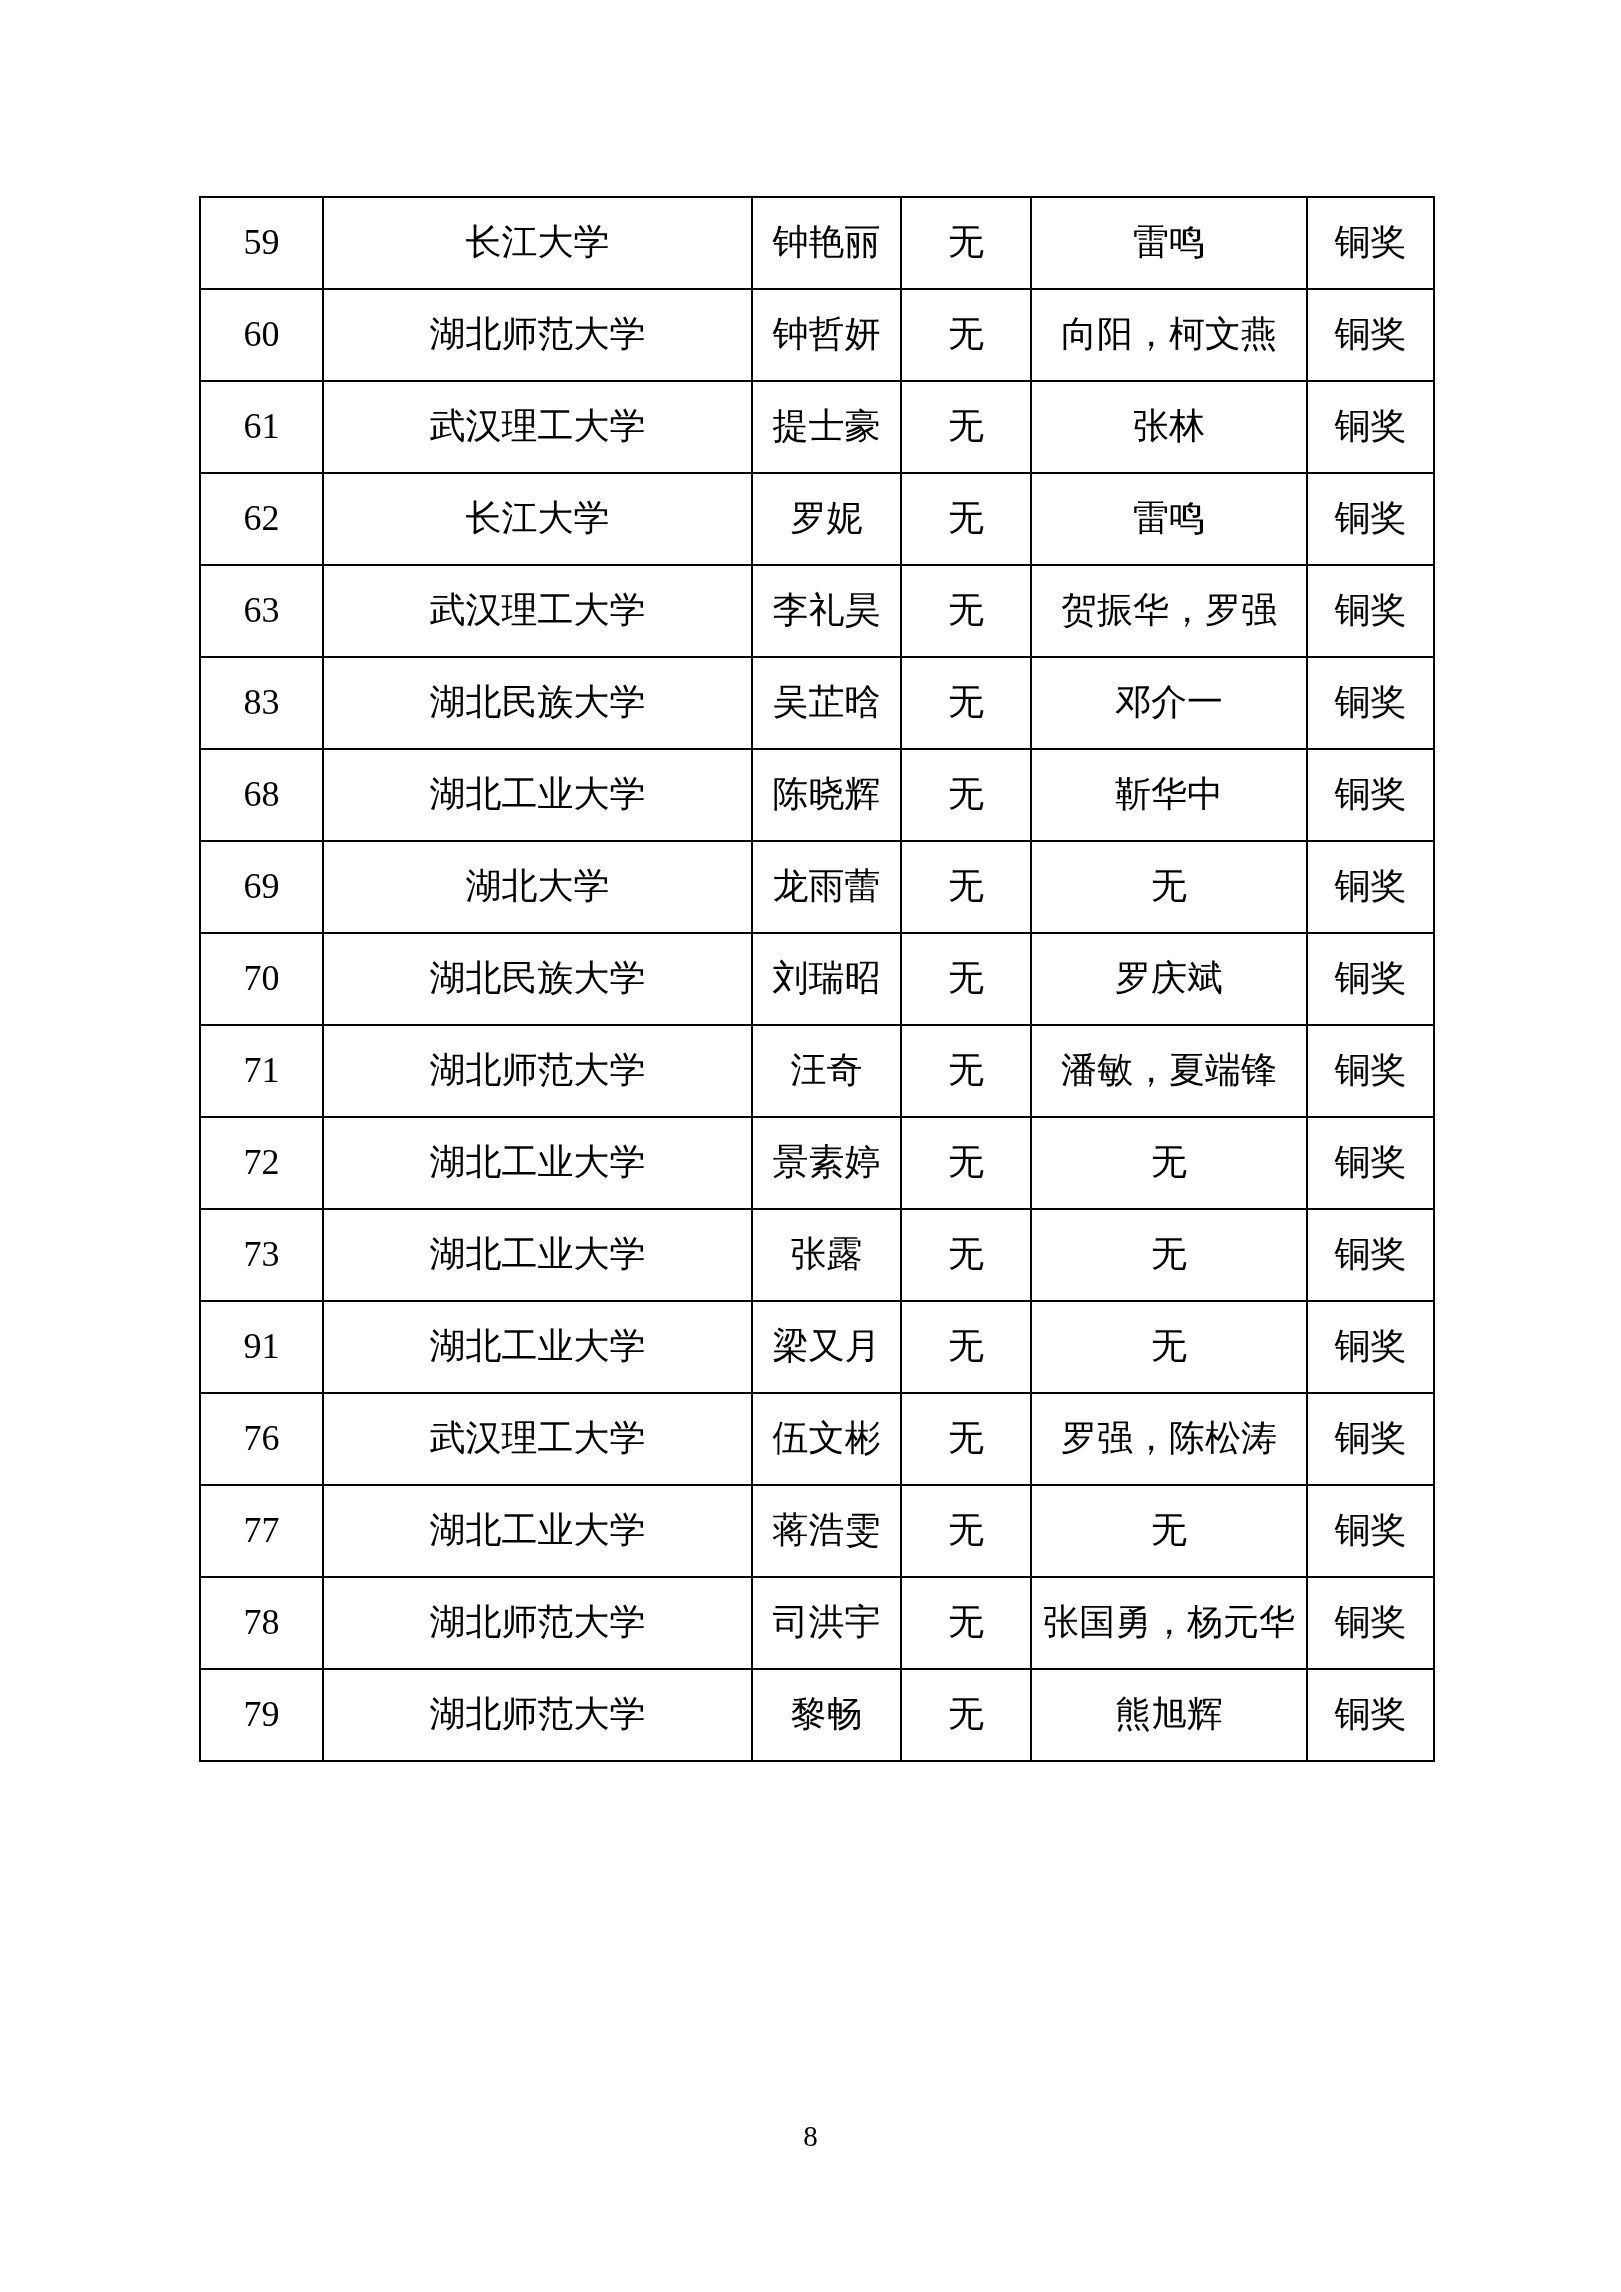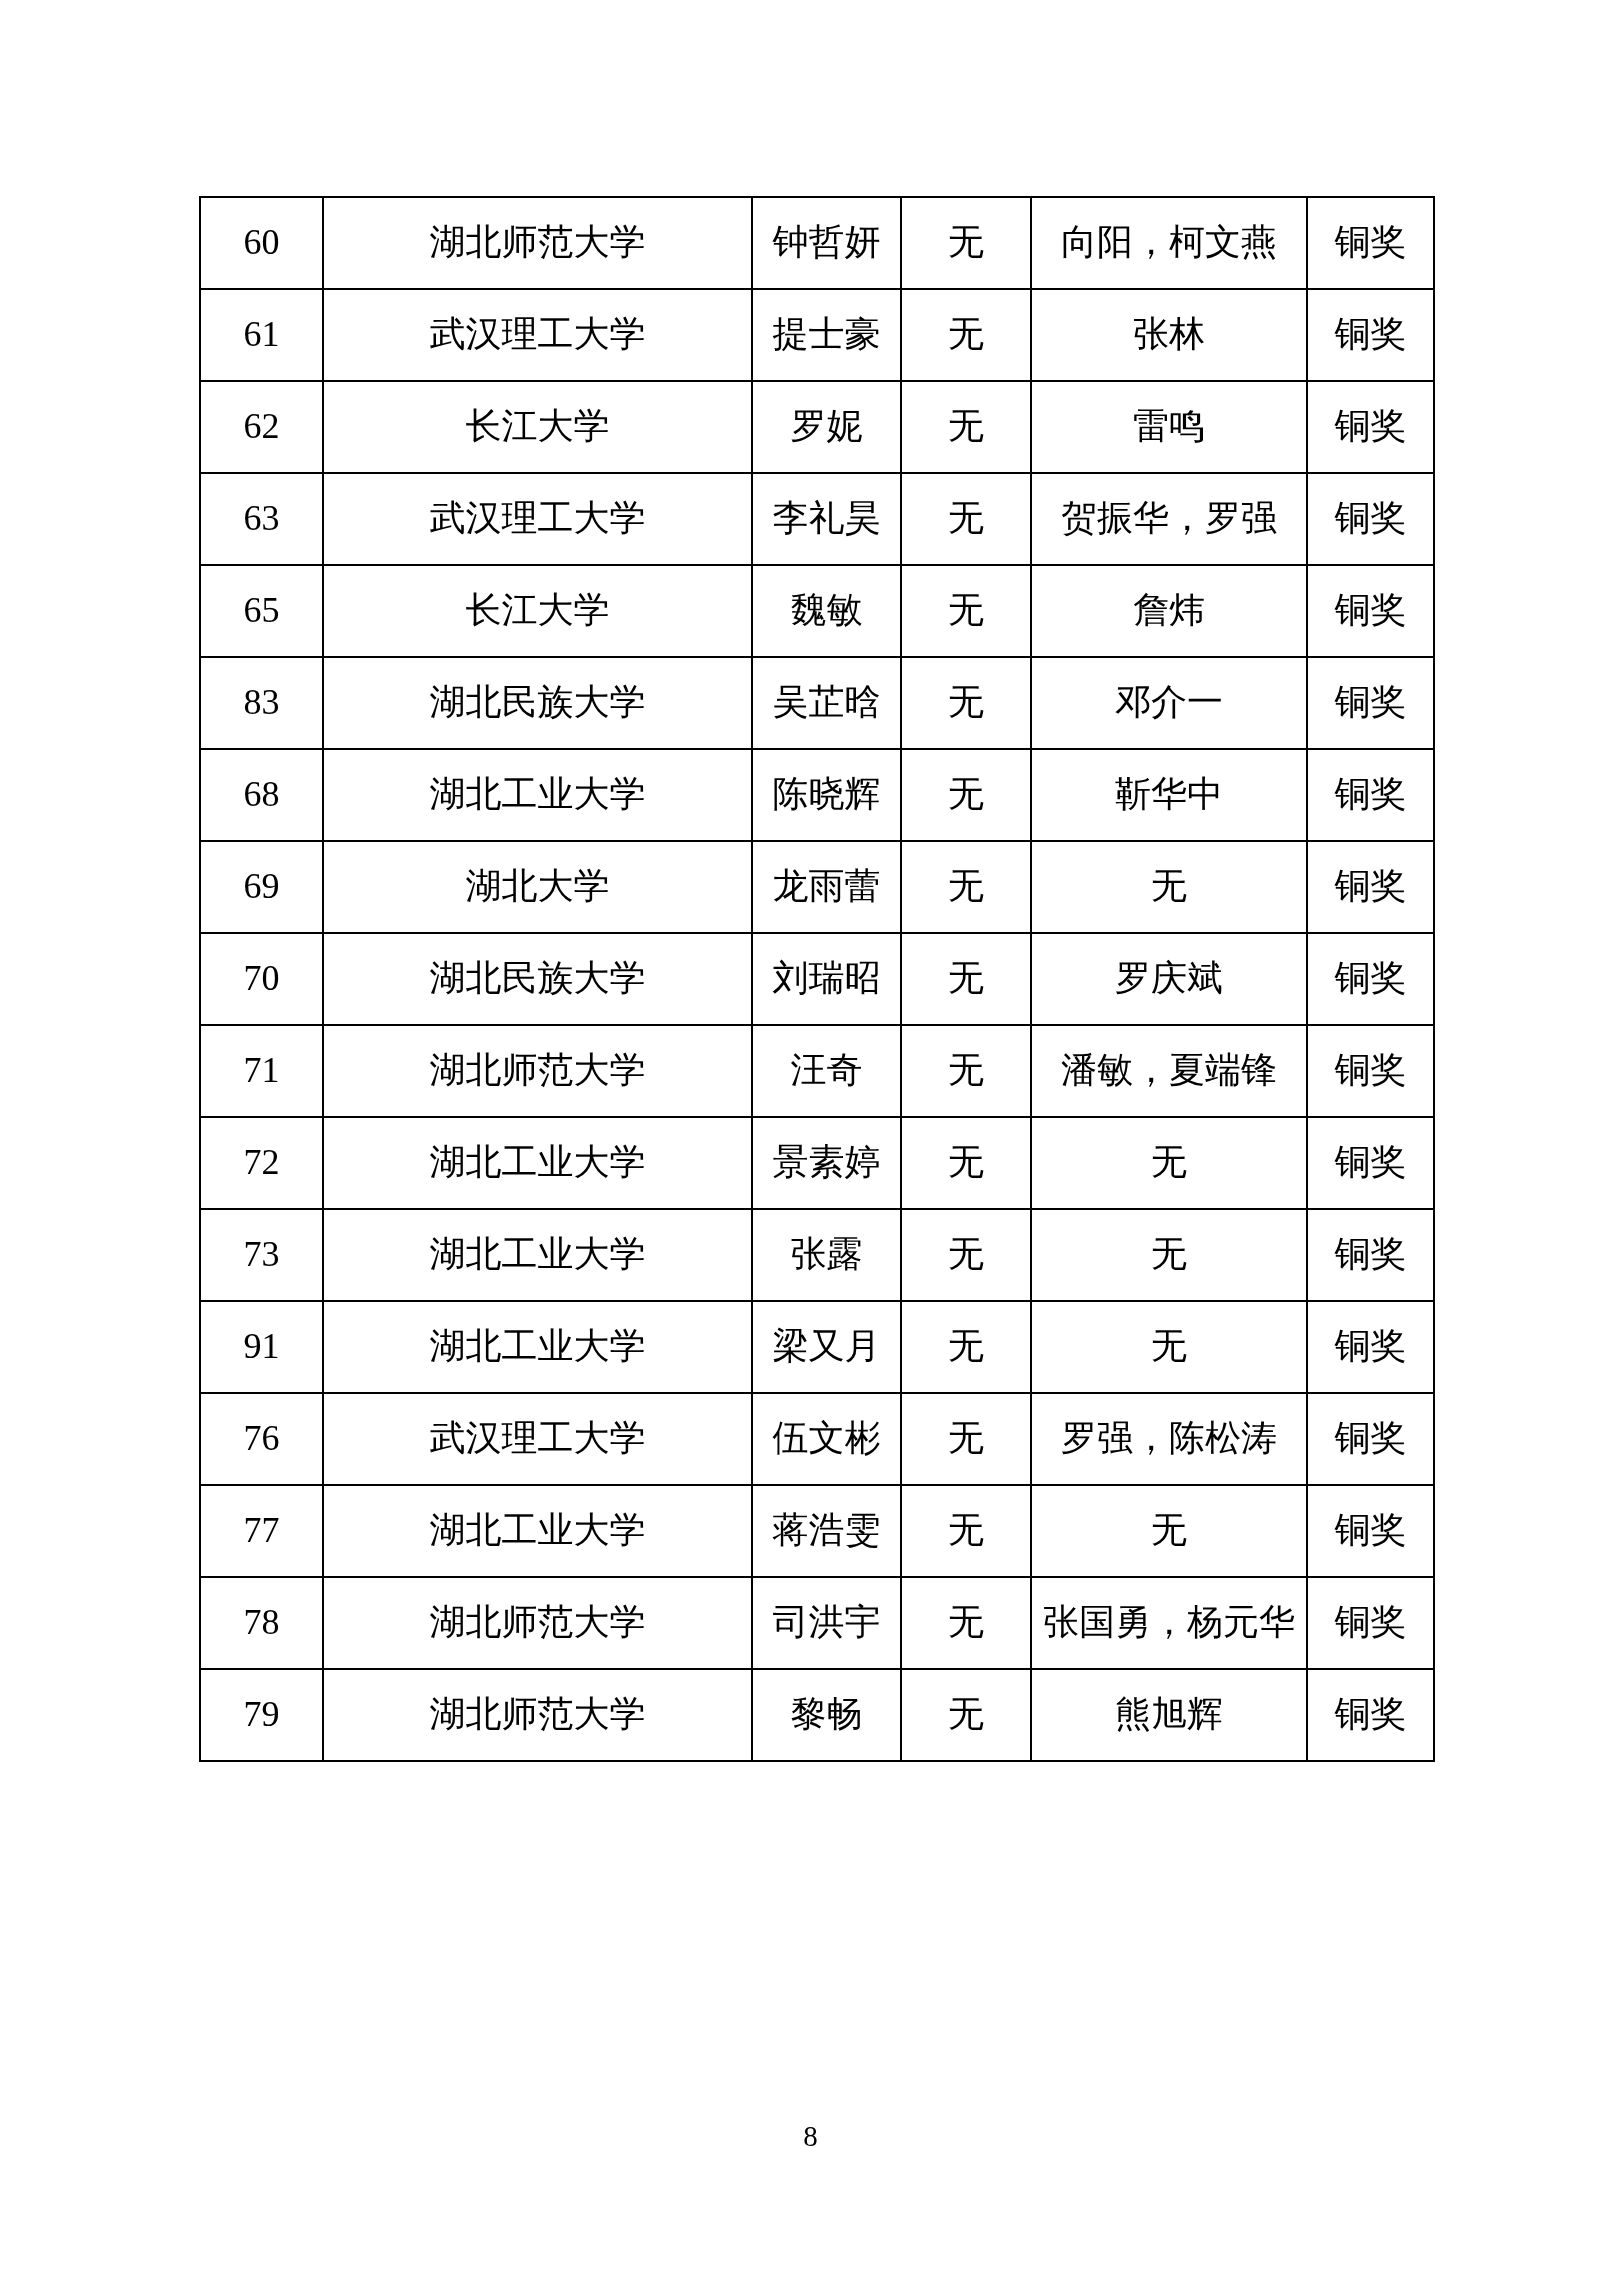--- a/index.html
+++ b/index.html
@@ -64,20 +64,28 @@
   <table class="awards">
     <colgroup>
       <col class="c-index">
       <col class="c-univ">
       <col class="c-student">
       <col class="c-blank">
       <col class="c-advisors">
       <col class="c-award">
     </colgroup>
     <tbody>
+    <tr>
+      <td>59</td>
+      <td>长江大学</td>
+      <td>钟艳丽</td>
+      <td>无</td>
+      <td>雷鸣</td>
+      <td>铜奖</td>
+    </tr>
 
     <tr>
       <td>60</td>
       <td>湖北师范大学</td>
       <td>钟哲妍</td>
       <td>无</td>
       <td>向阳，柯文燕</td>
       <td>铜奖</td>
     </tr>
 
@@ -102,28 +110,20 @@
     <tr>
       <td>63</td>
       <td>武汉理工大学</td>
       <td>李礼昊</td>
       <td>无</td>
       <td>贺振华，罗强</td>
       <td>铜奖</td>
     </tr>
 
 
-    <tr>
-      <td>65</td>
-      <td>长江大学</td>
-      <td>魏敏</td>
-      <td>无</td>
-      <td>詹炜</td>
-      <td>铜奖</td>
-    </tr>
 
     <tr>
       <td>83</td>
       <td>湖北民族大学</td>
       <td>吴芷晗</td>
       <td>无</td>
       <td>邓介一</td>
       <td>铜奖</td>
     </tr>
 

